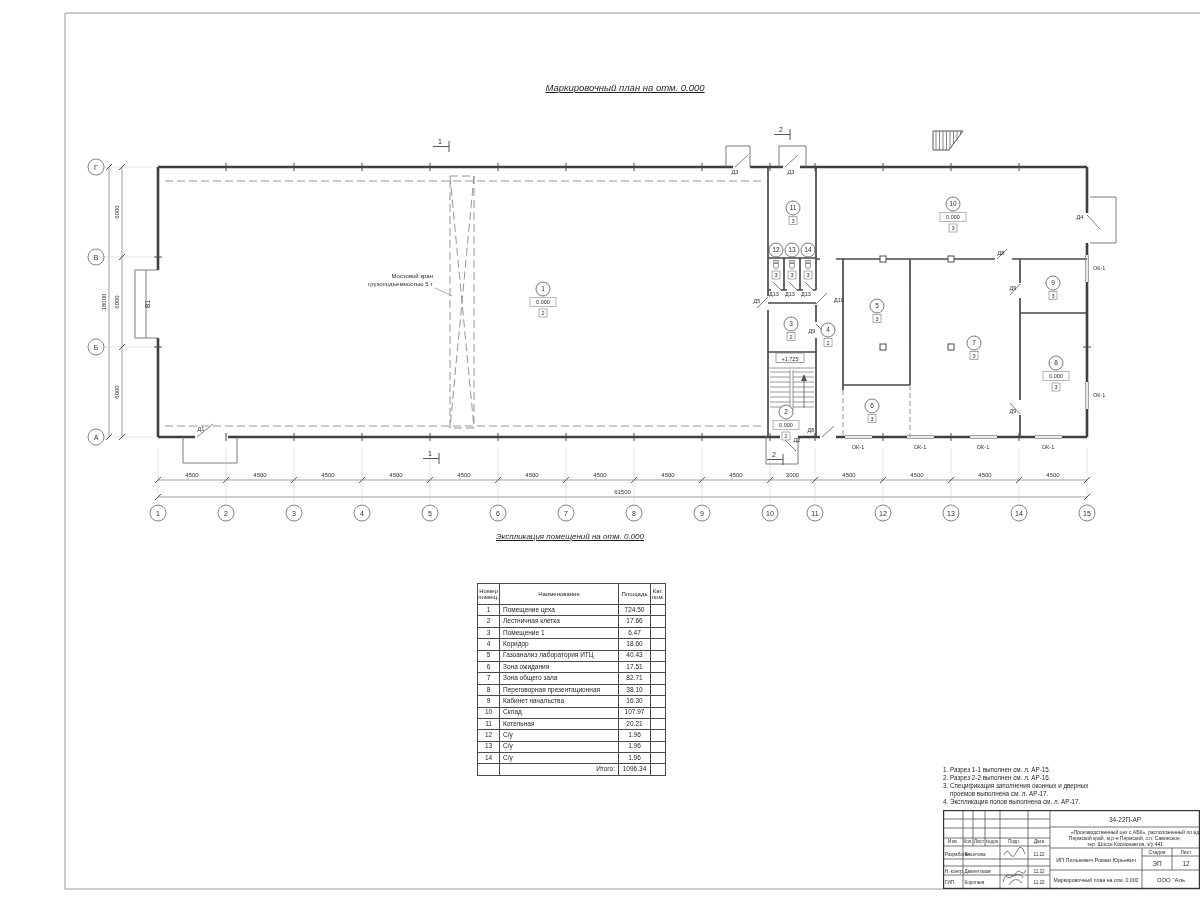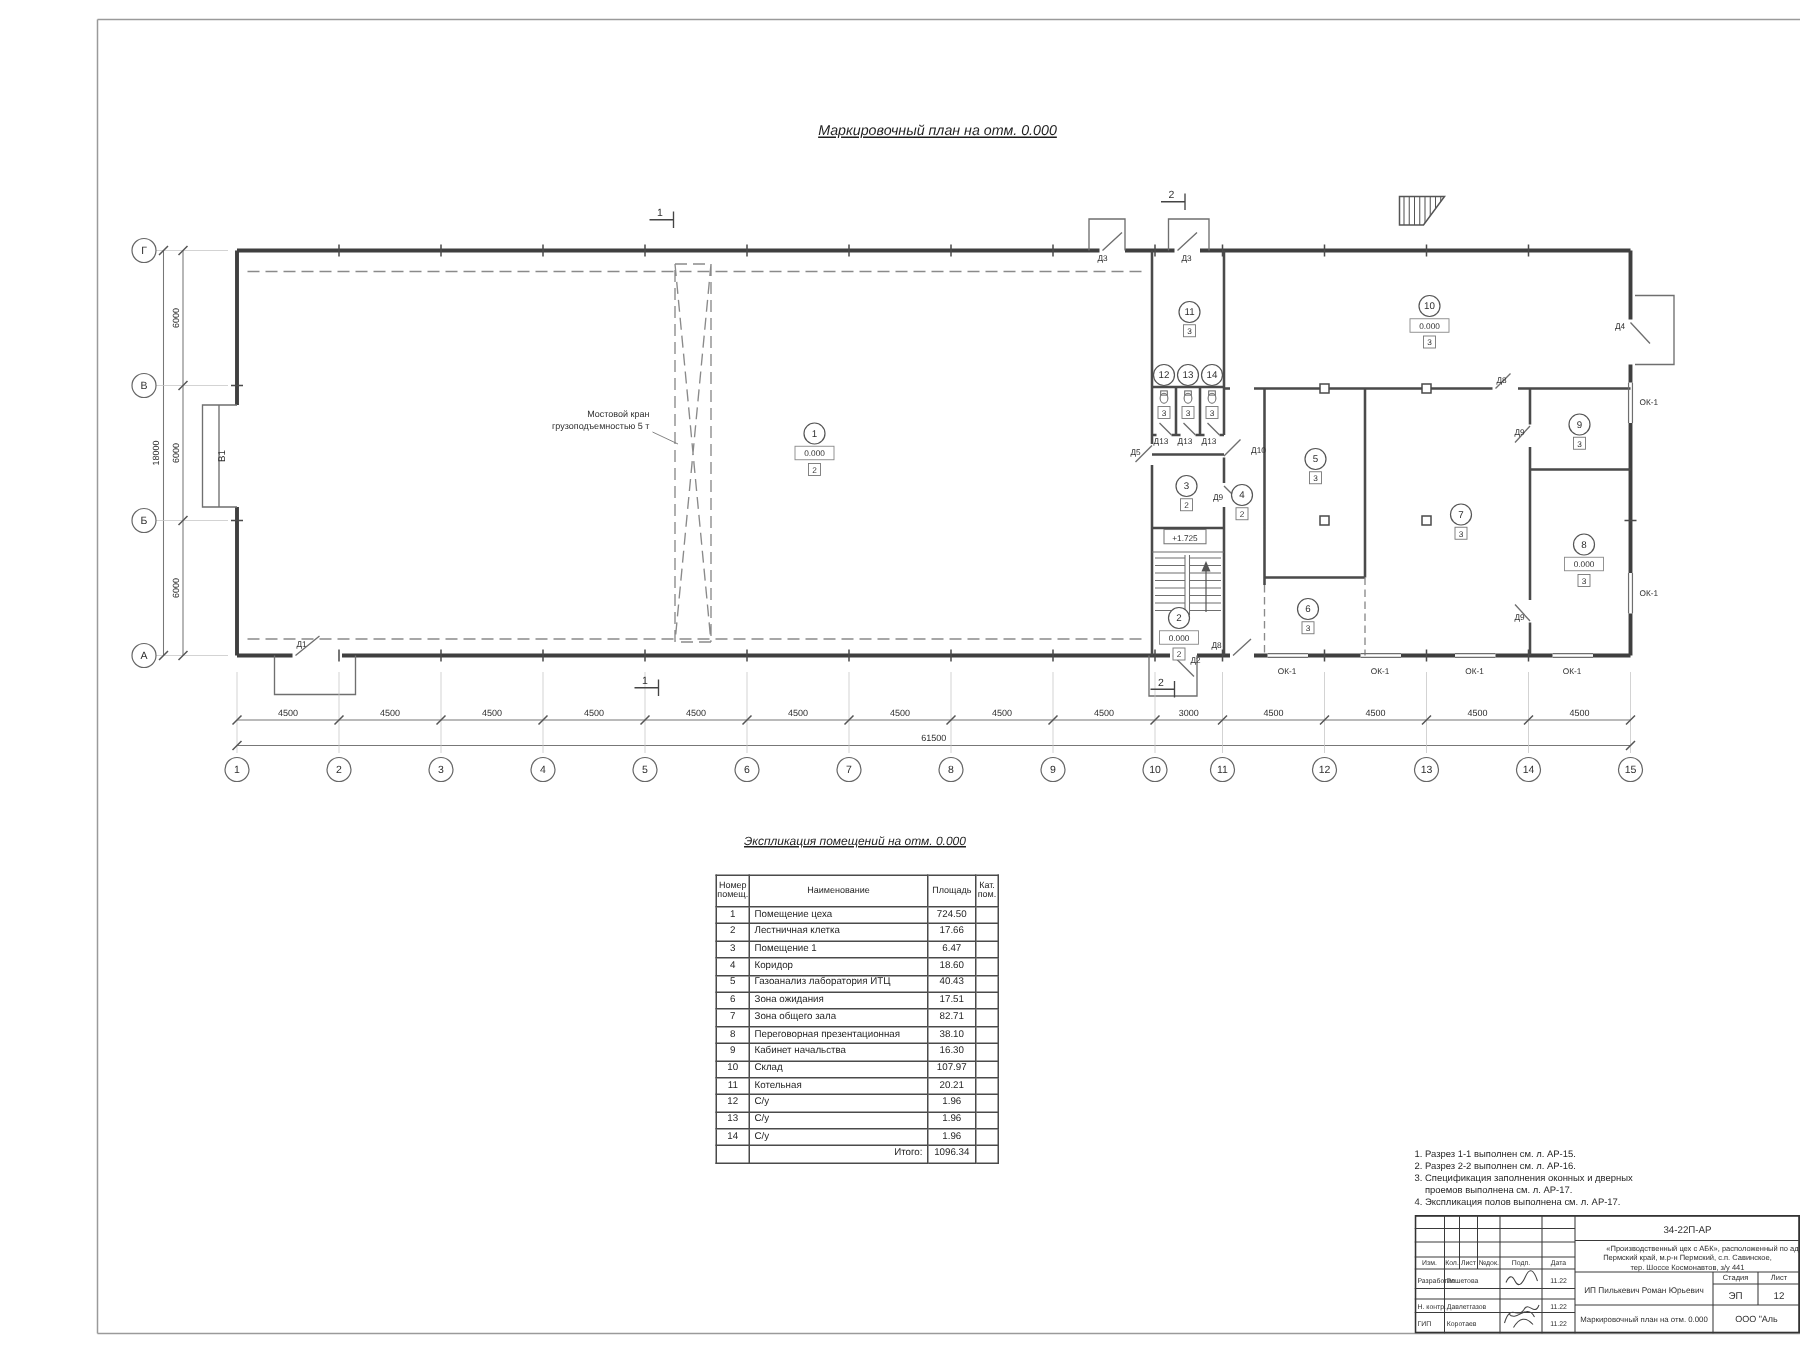--- a/index.html
+++ b/index.html
@@ -2,21 +2,21 @@
 <html><head>
 <meta charset="utf-8">
 <style>
   html,body{margin:0;padding:0}
   body{width:1200px;height:900px;background:#ffffff;overflow:hidden;position:relative;
        font-family:"Liberation Sans",sans-serif;color:#333}
   #plan-svg{position:absolute;left:0;top:0}
   svg text{font-family:"Liberation Sans",sans-serif;fill:#2e2e2e}
   .sheet-title{position:absolute;font-style:italic;text-decoration:underline;text-align:center;color:#1f1f1f}
   #plan-title{left:455px;top:82px;width:340px;font-size:9.5px}
-  #table-title{left:470px;top:556px;width:200px;font-size:8px}
+  #table-title{left:470px;top:532px;width:200px;font-size:8px}
   #expl-table{position:absolute;left:477px;top:583px;border-collapse:collapse;table-layout:fixed;
               font-size:6.5px;color:#1f1f1f;border:1.4px solid #333}
   #expl-table th,#expl-table td{border:0.7px solid #4a4a4a;padding:0;line-height:1.05;overflow:hidden}
   #expl-table th{font-weight:normal;font-size:6px;height:20px;text-align:center;vertical-align:middle}
   #expl-table td{height:10.4px;text-align:center;vertical-align:middle}
   #expl-table td.name{text-align:left;padding-left:3px}
   #expl-table td.total-label{text-align:right;padding-right:3px}
   #notes{position:absolute;left:943px;top:766px;font-size:6.3px;line-height:1.28;white-space:pre;color:#1f1f1f}
   #tb{position:absolute;left:943px;top:810px;width:257px;height:79px}
 </style>

